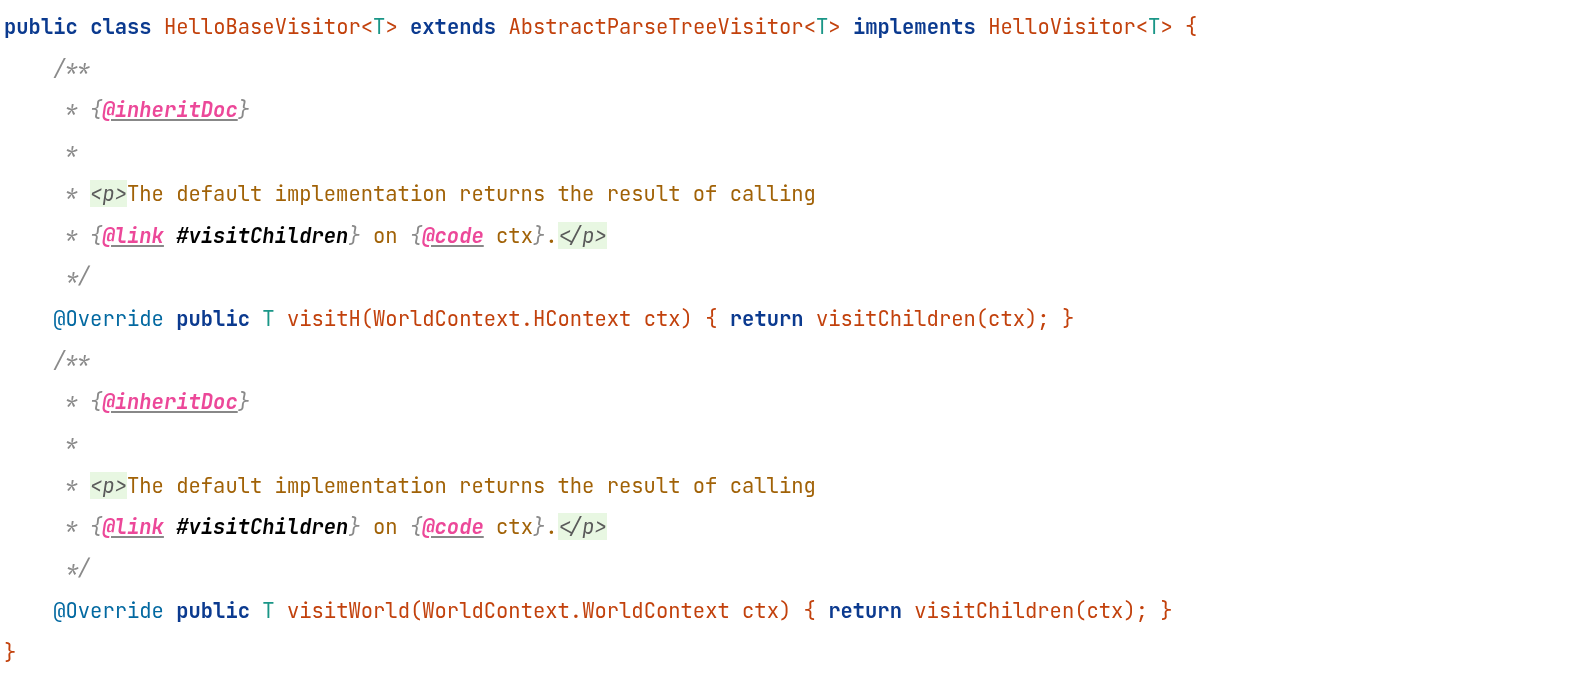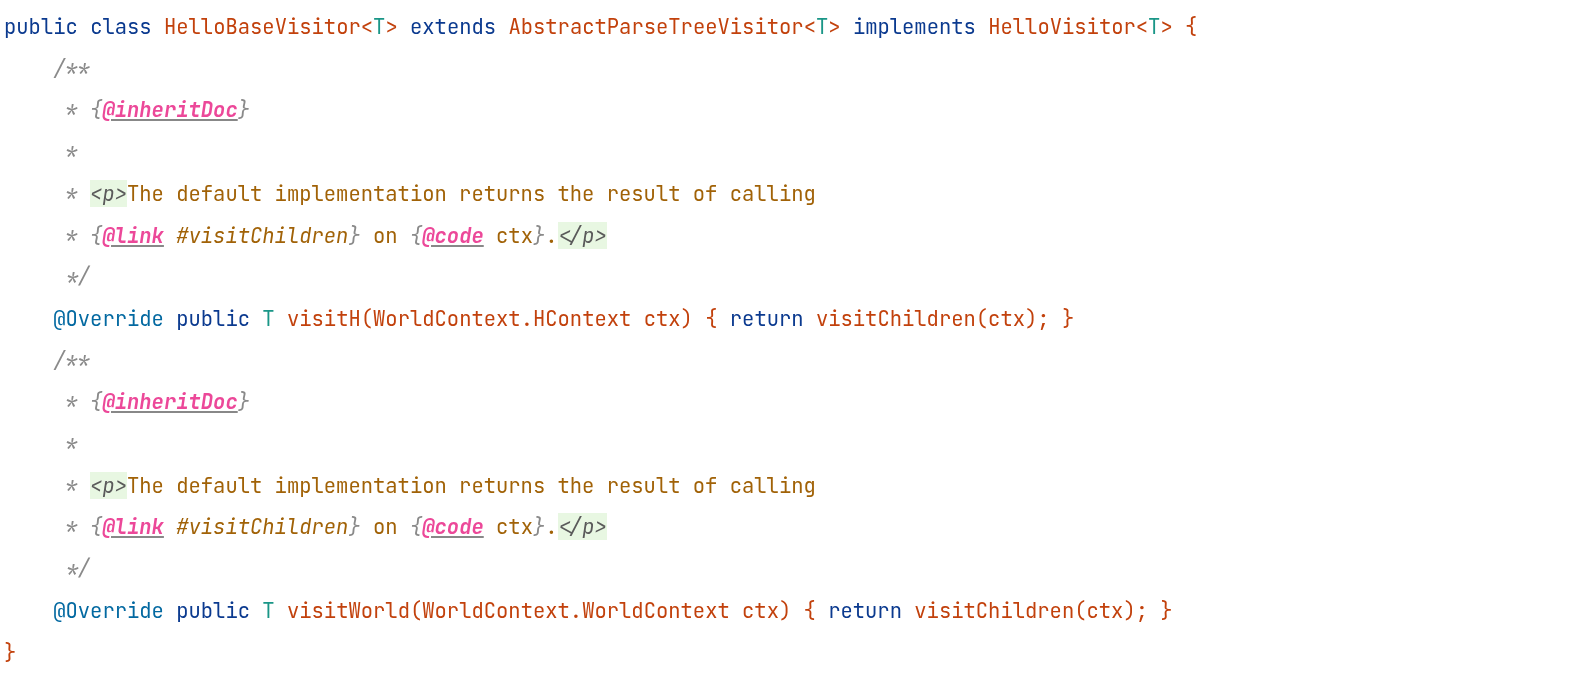--- a/index.html
+++ b/index.html
@@ -12,29 +12,29 @@
   }
   pre.code {
     margin: 0;
     padding: 6px 4px 0 4px;
     font-family: "JetBrains Mono", "Fira Code", "Menlo", "Consolas", monospace;
     font-size: 20.5px;
     line-height: 41.7px;
     color: #2b2b2b;
     white-space: pre;
   }
-  .kw { color: #0b3a8f; font-weight: 400; }           
+  .kw { color: #0b3a8f; font-weight: 700; }           
   .type { color: #1a9687; }                            
   .ident { color: #c2410c; }                           
   .ann { color: #0369a1; }                             
   .com { color: #8a8a8a; font-style: italic; }
   .tagp  { color: #5a5a5a; font-style: italic; background:#e8f7e2; }
   .docref{ color:#ec4899; font-style: italic; font-weight:600; text-decoration: underline solid #888; }
   .doctxt{ color:#a16207; }
-  .docem { color:#a16207; font-style: italic; font-weight:400; }
+  .docem { color:#000000; font-style: italic; font-weight:700; }
 </style>
 </head>
 <body>
 
 <pre class="code"><span><span class="kw">public</span> <span class="kw">class</span> <span class="ident">HelloBaseVisitor</span><span class="ident">&lt;</span><span class="type">T</span><span class="ident">&gt;</span> <span class="kw">extends</span> <span class="ident">AbstractParseTreeVisitor</span><span class="ident">&lt;</span><span class="type">T</span><span class="ident">&gt;</span> <span class="kw">implements</span> <span class="ident">HelloVisitor</span><span class="ident">&lt;</span><span class="type">T</span><span class="ident">&gt;</span><span class="ident"> {</span></span>
 <span>    <span class="com">/**</span>
     <span class="com"> * {</span><span class="docref">@inheritDoc</span><span class="com">}</span>
     <span class="com"> *</span>
     <span class="com"> * </span><span class="tagp">&lt;p&gt;</span><span class="doctxt">The default implementation returns the result of calling</span>
     <span class="com"> * {</span><span class="docref">@link</span><span class="com"> </span><span class="docem">#visitChildren</span><span class="com">}</span><span class="doctxt"> on </span><span class="com">{</span><span class="docref">@code</span><span class="com"> </span><span class="doctxt">ctx</span><span class="com">}</span><span class="doctxt">.</span><span class="tagp">&lt;/p&gt;</span>

